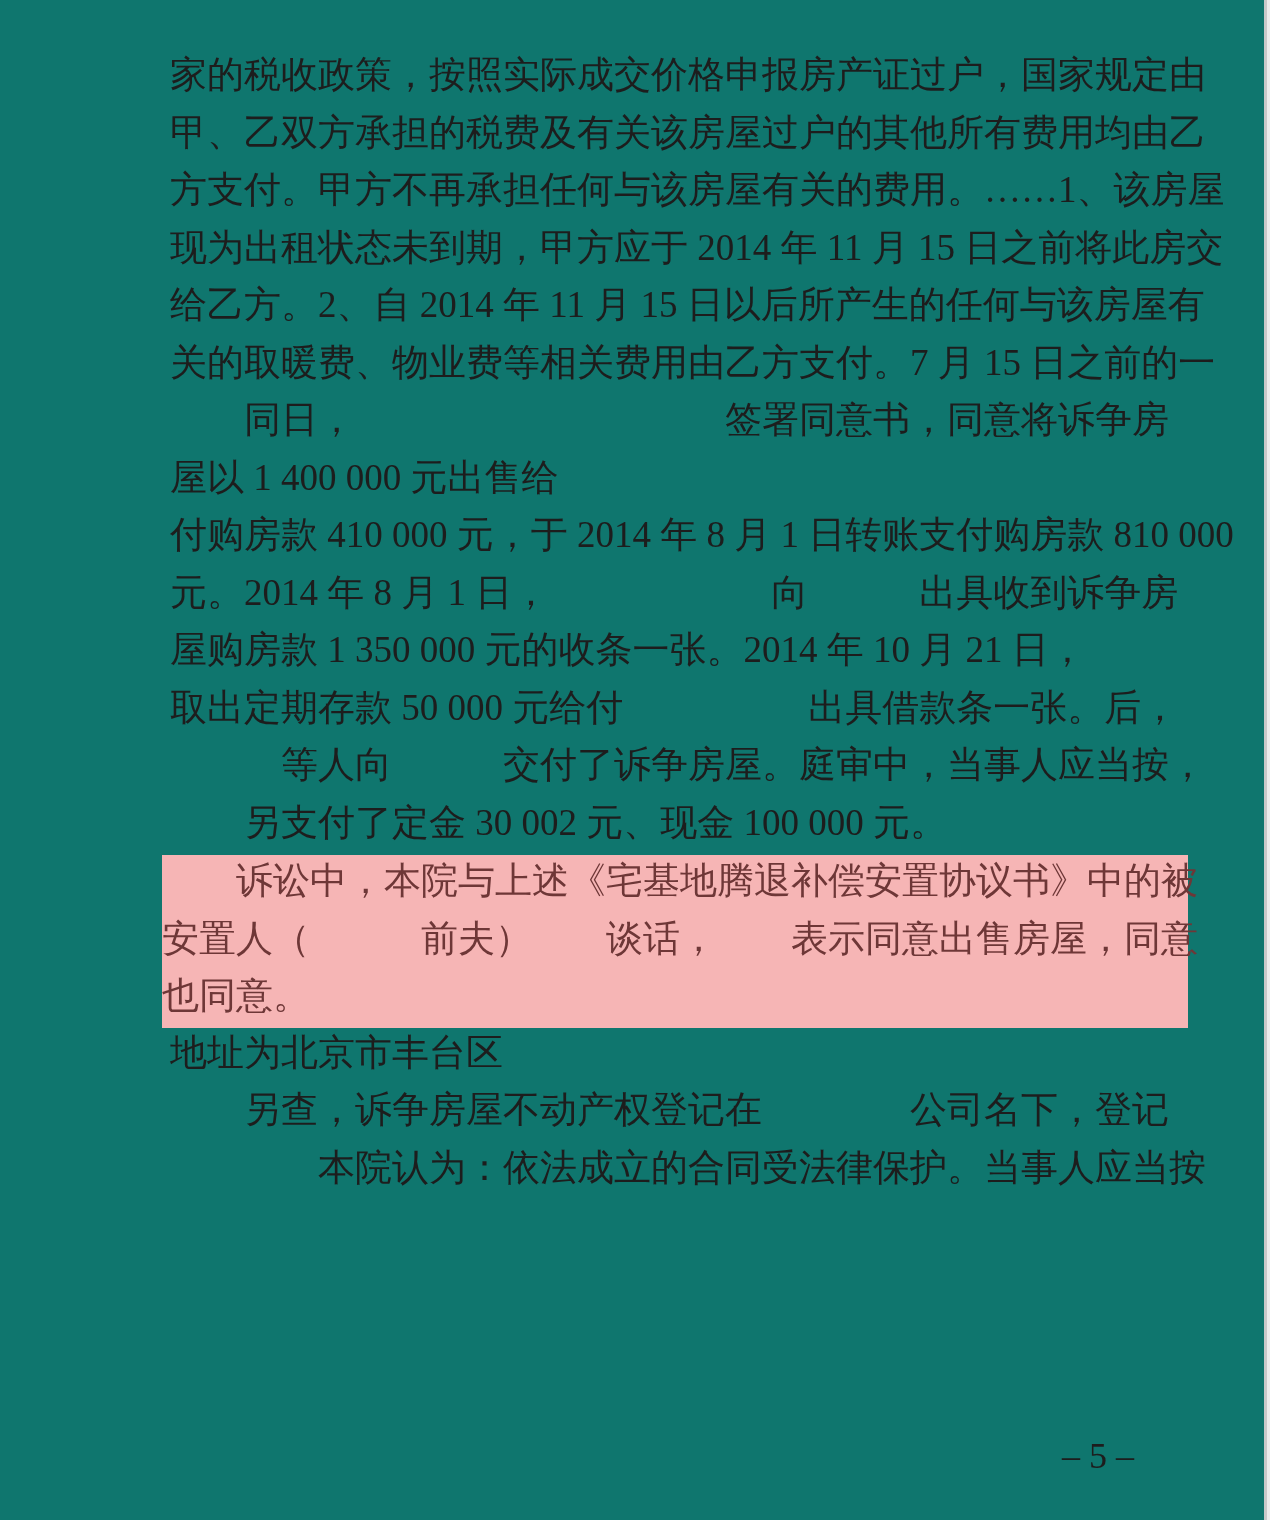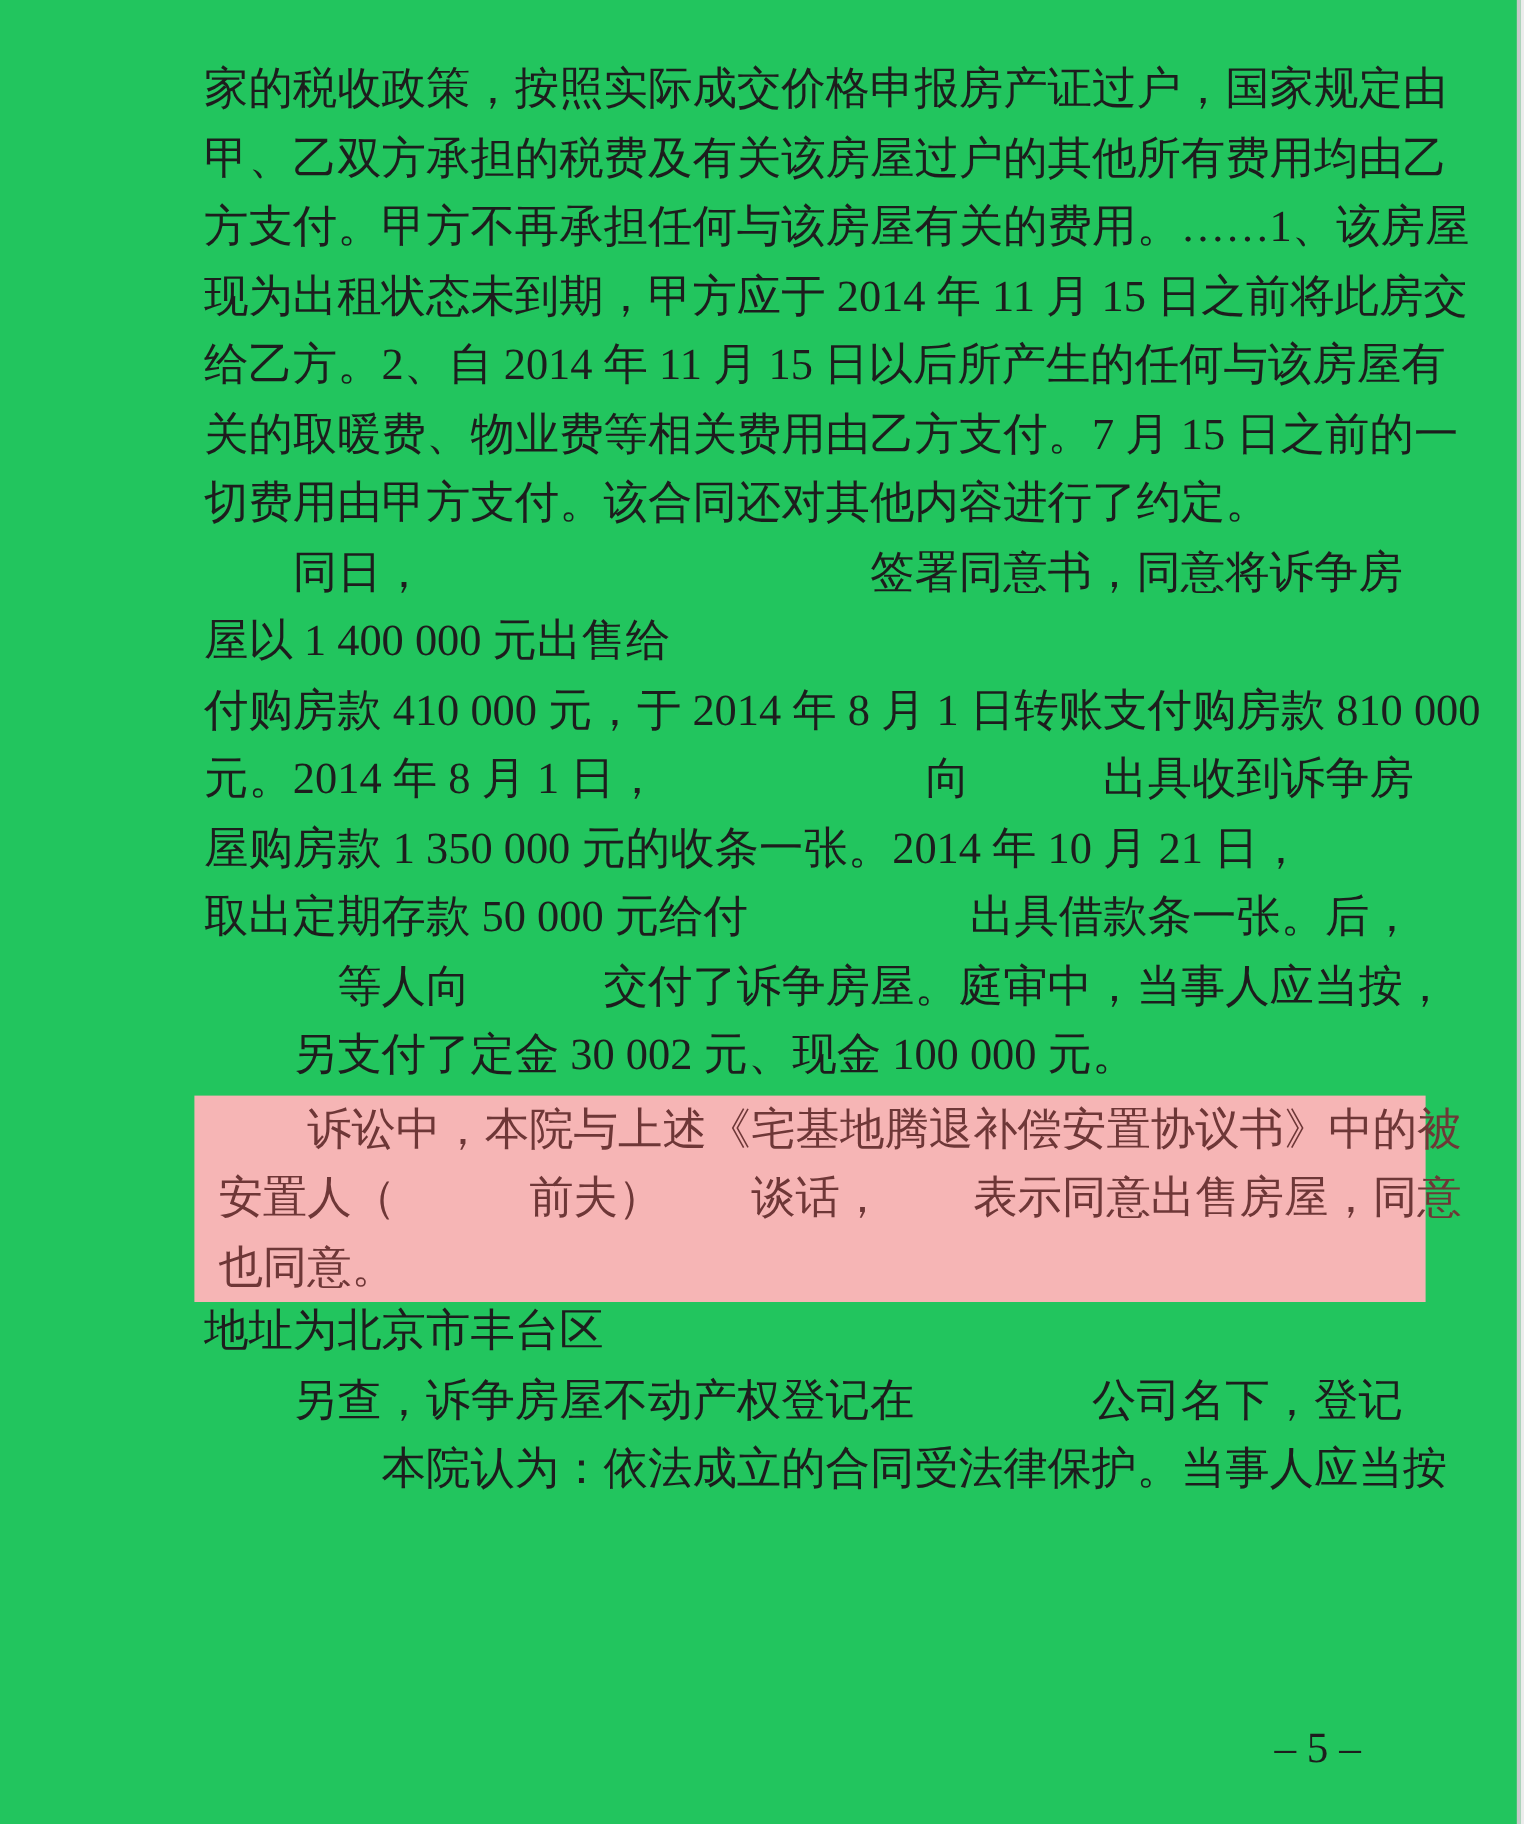--- a/index.html
+++ b/index.html
@@ -4,43 +4,44 @@
 <style>
   html, body {
     margin: 0;
     padding: 0;
     background: #ffffff;
   }
   .page {
     position: relative;
     width: 1270px;
     height: 1520px;
-    background: #22c55e;
+    background: #0f766e;
     overflow: hidden;
     font-family: "Liberation Serif", serif;
   }
   .text-block {
     position: absolute;
     left: 170px;
     top: 46px;
     width: 1010px;
   }
   .line {
     height: 57.5px;
     line-height: 57.5px;
     font-size: 37px;
     white-space: pre;
     color: #1d1d1d;
     letter-spacing: 0;
   }
   .highlight {
     background: #f6b5b5;
     margin: 0 -8px;
-    padding: 0 20px;
+    padding: 0 0;
     transform: translateY(4px);
+    font-family: Liberation Mono, monospace;
   }
   .highlight .line {
     color: #6e3737;
   }
   .page-number {
     position: absolute;
     left: 1062px;
     top: 1428px;
     height: 57px;
     line-height: 57px;
@@ -73,21 +74,20 @@
   <div class="scan-edge"></div>
 
   <div class="text-block">
     <div>
         <div class="line">家的税收政策，按照实际成交价格申报房产证过户，国家规定由</div>
         <div class="line">甲、乙双方承担的税费及有关该房屋过户的其他所有费用均由乙</div>
         <div class="line">方支付。甲方不再承担任何与该房屋有关的费用。……1、该房屋</div>
         <div class="line">现为出租状态未到期，甲方应于 2014 年 11 月 15 日之前将此房交</div>
         <div class="line">给乙方。2、自 2014 年 11 月 15 日以后所产生的任何与该房屋有</div>
         <div class="line">关的取暖费、物业费等相关费用由乙方支付。7 月 15 日之前的一</div>
-        <div class="line">切费用由甲方支付。该合同还对其他内容进行了约定。</div>
         <div class="line">　　同日，　　　　　　　　　　签署同意书，同意将诉争房</div>
         <div class="line">屋以 1 400 000 元出售给</div>
         <div class="line">付购房款 410 000 元，于 2014 年 8 月 1 日转账支付购房款 810 000</div>
         <div class="line">元。2014 年 8 月 1 日，　　　　　　向　　　出具收到诉争房</div>
         <div class="line">屋购房款 1 350 000 元的收条一张。2014 年 10 月 21 日，</div>
         <div class="line">取出定期存款 50 000 元给付　　　　　出具借款条一张。后，</div>
         <div class="line">　　　等人向　　　交付了诉争房屋。庭审中，当事人应当按，</div>
         <div class="line">　　另支付了定金 30 002 元、现金 100 000 元。</div>
       </div>
 

